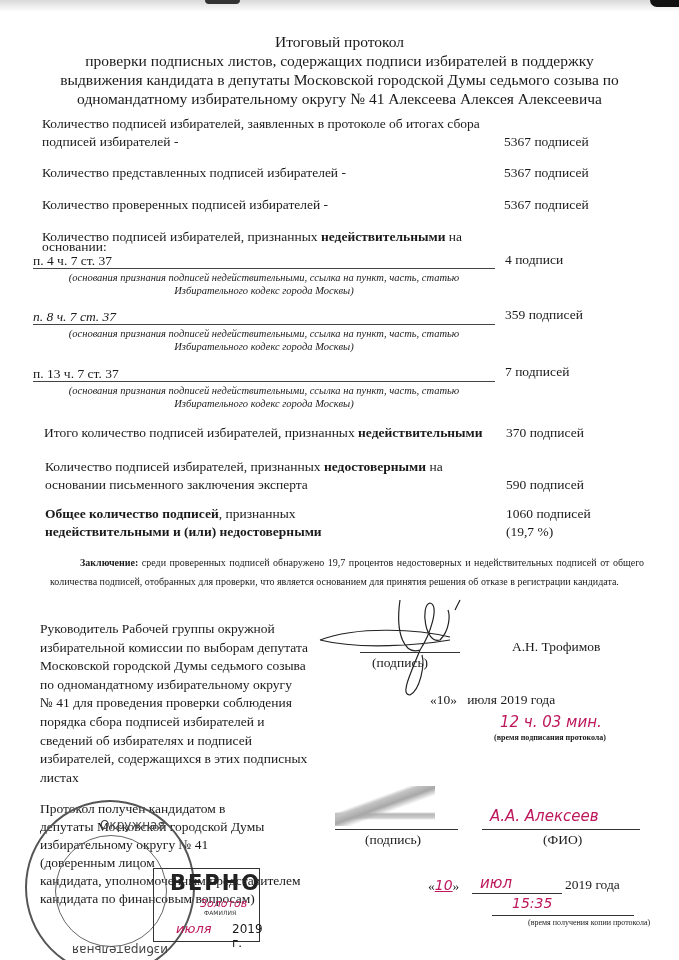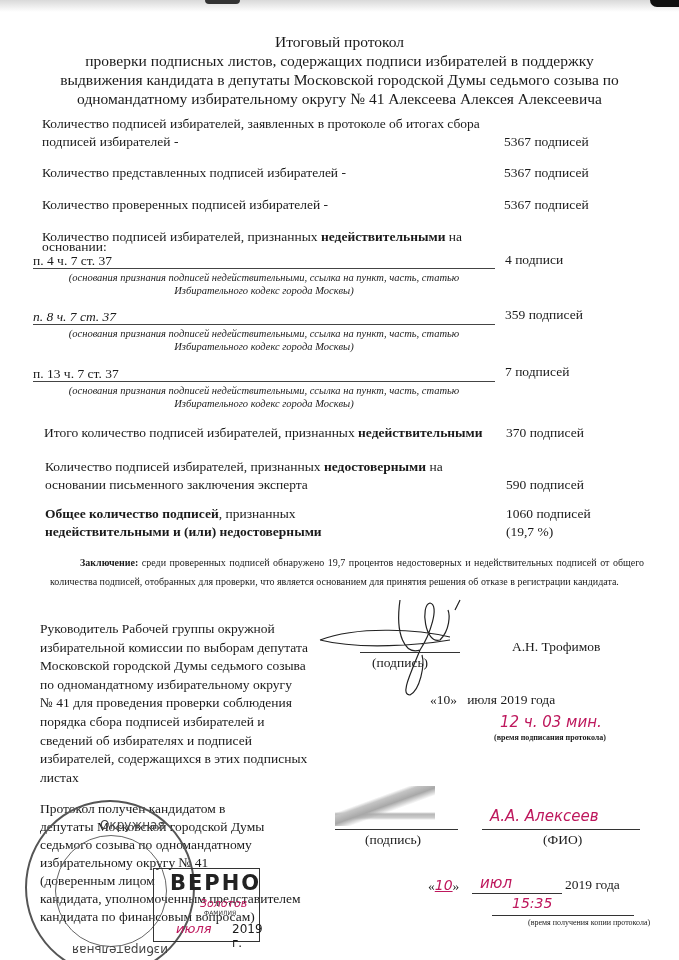--- a/index.html
+++ b/index.html
@@ -138,21 +138,20 @@
 <div class="txt" style="left:372px; top:654px;">(подпись)</div>
 <div class="txt" style="left:512px; top:638px;">А.Н. Трофимов</div>
 
 <div class="txt" style="left:430px; top:691px;"><span>«10»</span>&nbsp;&nbsp;&nbsp;<span>июля 2019 года</span></div>
 <div class="hand" style="left:500px; top:713px; font-size:15px;">12 ч. 03 мин.</div>
 <div class="small" style="left:484px; top:733px;">(время подписания протокола)</div>
 
 <div class="txt" style="left:40px; top:800px; line-height:18px; white-space:normal; width:300px;">
   <div>Протокол получен кандидатом в</div>
   <div>депутаты Московской городской Думы</div>
-  <div>седьмого созыва по одномандатному</div>
   <div>избирательному округу №  41</div>
   <div>(доверенным лицом</div>
   <div>кандидата, уполномоченным представителем</div>
   <div>кандидата по финансовым вопросам)</div>
 </div>
 
 <div class="blur"></div>
 <div class="sigline" style="left:335px; top:829px; width:123px;"></div>
 <div class="txt" style="left:365px; top:831px;">(подпись)</div>
 

